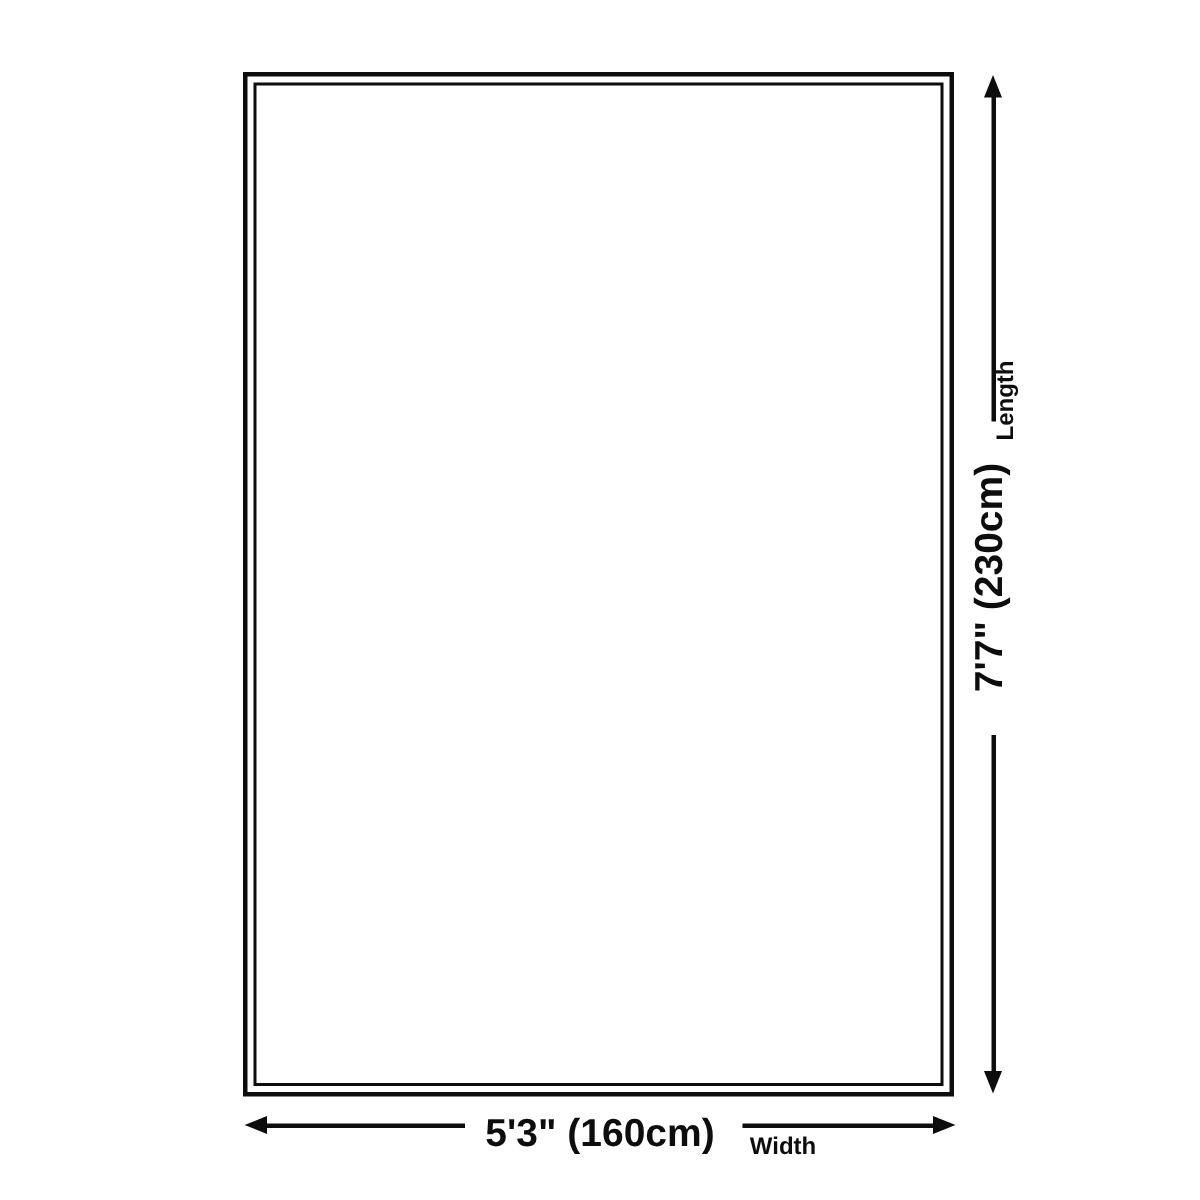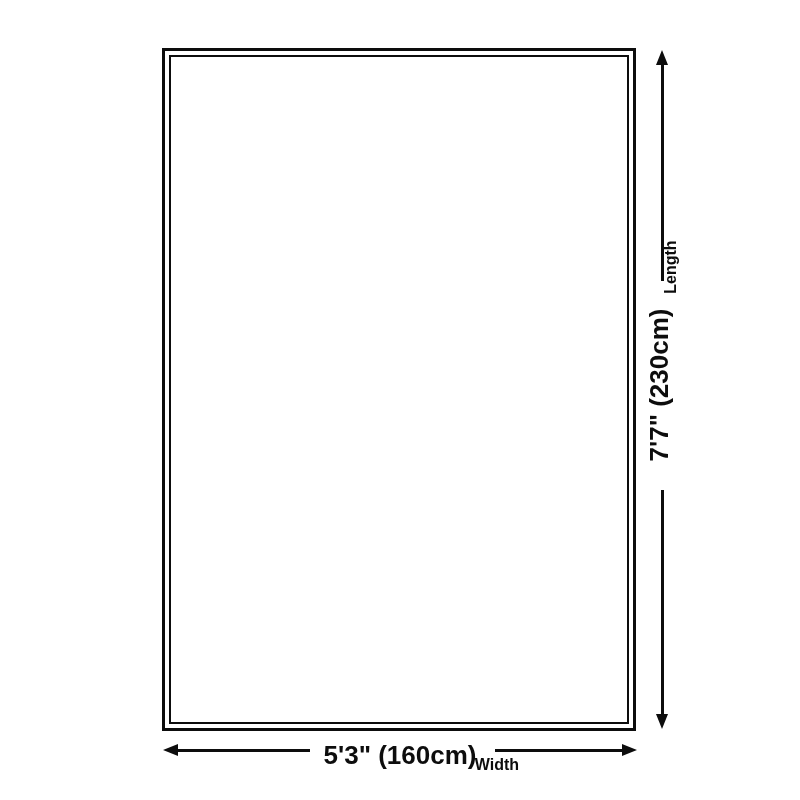--- a/index.html
+++ b/index.html
@@ -93,21 +93,21 @@
   #length-head-up    { left: 656px; top: 50px;  }
   #length-shaft-up   { left: 661px; top: 64px;  width: 2.5px; height: 217px; }
   #length-label      { left: 636px; top: 258px; width: 70px;  height: 18px; }
   #length-value      { left: 574px; top: 370px; width: 170px; height: 30px; }
   #length-shaft-down { left: 661px; top: 490px; width: 2.5px; height: 226px; }
   #length-head-down  { left: 656px; top: 714px; }
 
   #width-head-left   { left: 163px; top: 744px; }
   #width-shaft-left  { left: 177px; top: 749px; width: 133px; height: 2.5px; }
   #width-value       { left: 320px; top: 740px; width: 160px; height: 30px; }
-  #width-label       { left: 470px; top: 756px; width: 54px;  height: 18px; }
+  #width-label       { left: 495px; top: 756px; width: 54px;  height: 18px; }
   #width-shaft-right { left: 495px; top: 749px; width: 127px; height: 2.5px; }
   #width-head-right  { left: 622px; top: 744px; }
 </style>
 </head>
 <body>
 
 <div class="stage">
 
   <div class="rug-outer">
     <div class="rug-inner"></div>

